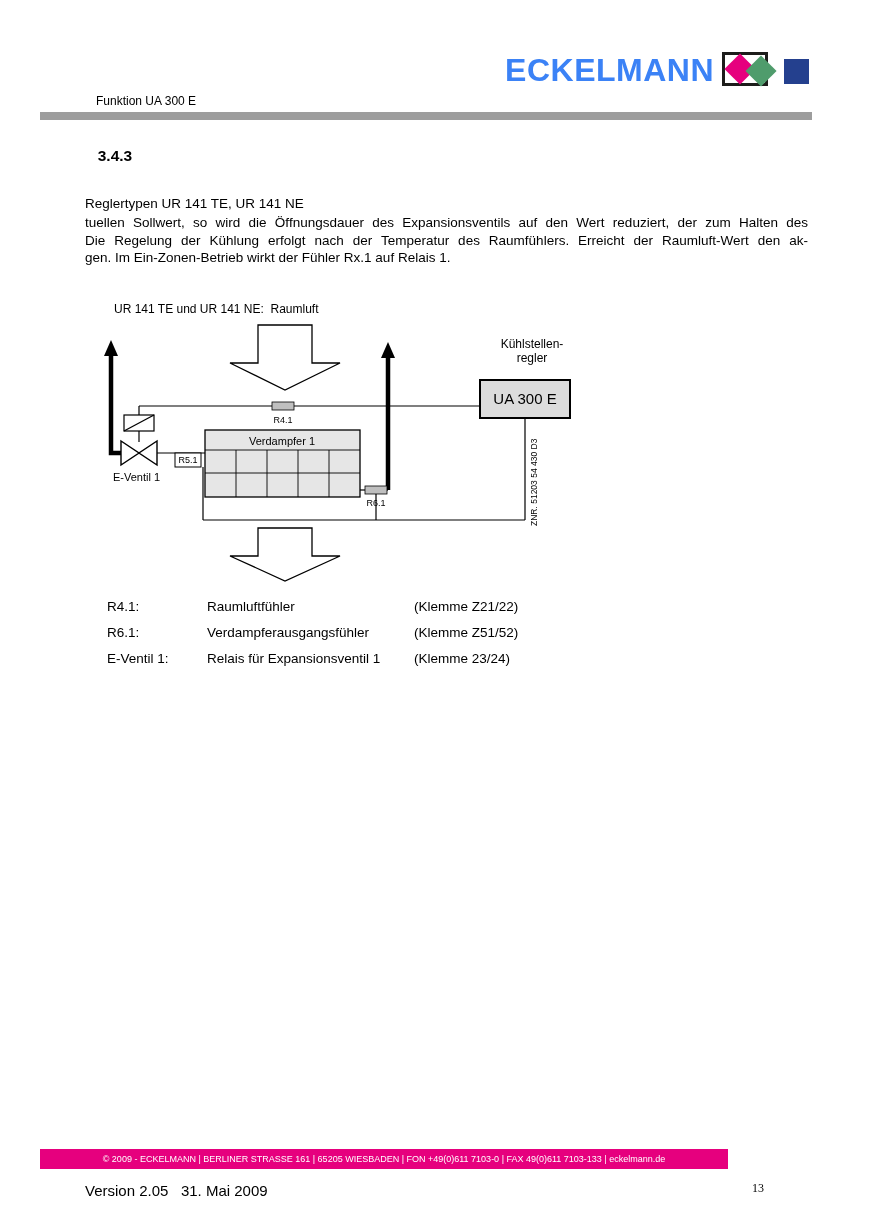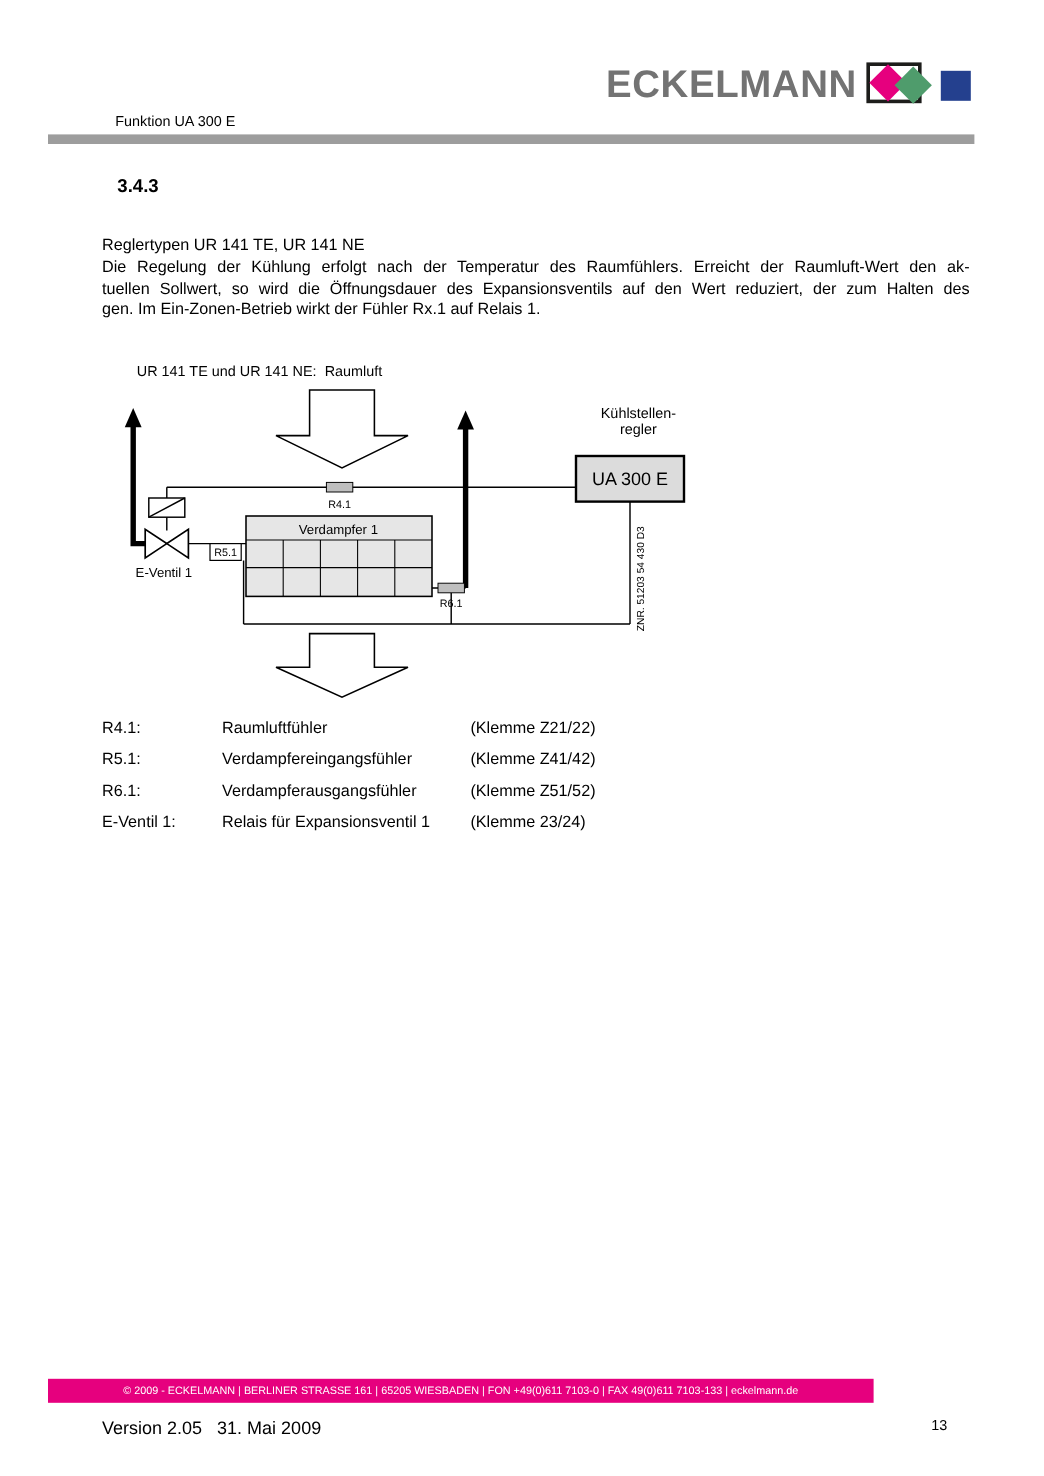--- a/index.html
+++ b/index.html
@@ -8,21 +8,21 @@
     --logo_blue:#24408E;
     --rule_gray:#9D9D9D;
   }
   html,body{margin:0;padding:0;}
   body{
     width:870px;height:1230px;position:relative;background:#fff;overflow:hidden;
     font-family:"Liberation Sans",sans-serif;color:#000;
   }
   
   .logo{position:absolute;top:50px;right:56px;display:flex;align-items:center;}
-  .logo-text{font-size:32px;font-weight:700;color:#737373;margin-right:8px;letter-spacing:0.5px;}
+  .logo-text{font-size:32px;font-weight:700;color:#3b82f6;margin-right:8px;letter-spacing:0.5px;}
   .logo-mark{position:relative;width:92px;height:40px;}
   .lm-box{position:absolute;left:0;top:2px;width:46px;height:34px;border:3px solid #1d1d1b;box-sizing:border-box;}
   .lm-d{position:absolute;width:22px;height:22px;}
   .lm-magenta{left:7px;top:8px;background:var(--brand_magenta);transform:rotate(45deg);}
   .lm-green{left:28px;top:10px;background:var(--logo_green);transform:rotate(45deg);}
   .lm-blue{position:absolute;left:62px;top:9px;width:25px;height:25px;background:var(--logo_blue);}
   
   .doc-header{position:absolute;left:55px;top:94px;font-size:12px;margin-left:41px;}
   .header-rule{position:absolute;left:40px;top:112px;width:772px;height:8px;background:var(--rule_gray);}
   
@@ -32,27 +32,27 @@
   .paragraph{position:absolute;left:85px;top:214px;width:723px;font-size:13.5px;line-height:17.6px;}
   .paragraph .just{text-align:justify;text-align-last:justify;}
   
   .diagram{position:absolute;left:85px;top:300px;width:560px;height:292px;}
   .diagram-caption{position:absolute;left:0;top:2px;font-size:12px;white-space:pre;z-index:2;margin-left:29px;}
   .diagram svg{position:absolute;left:0;top:0;}
   .diagram svg text{font-family:"Liberation Sans",sans-serif;fill:#000;}
   
   .legend{position:absolute;left:85px;top:599px;font-size:13.5px;}
   .legend-row{display:flex;margin-bottom:11px;}
-  .lg-code{width:100px;}
+  .lg-code{width:100px;margin-left:22px;}
   .lg-desc{width:207px;}
   
   .footer-bar{position:absolute;left:40px;top:1149px;width:688px;height:20px;background:var(--brand_magenta);
     color:#fff;font-size:9px;display:flex;align-items:center;justify-content:center;}
   .version{position:absolute;left:85px;top:1182px;font-size:15px;white-space:pre;}
-  .page-number{position:absolute;left:776px;top:1181px;font-size:12px;}
+  .page-number{position:absolute;left:752px;top:1181px;font-size:12px;font-family:Liberation Serif, serif;}
 </style>
 </head>
 <body>
 
 <div class="logo">
   <span class="logo-text">ECKELMANN</span>
   <span class="logo-mark">
     <span class="lm-box"></span>
     <span class="lm-d lm-magenta"></span>
     <span class="lm-d lm-green"></span>
@@ -62,22 +62,22 @@
 
 <div class="doc-header">Funktion UA 300 E</div>
 <div class="header-rule"></div>
 
 <div class="section-heading">
   <span class="section-number">3.4.3</span>
 </div>
 
 <div class="subtitle">Reglertypen UR 141 TE, UR 141 NE</div>
 <div class="paragraph">
+  <div class="just">tuellen Sollwert, so wird die Öffnungsdauer des Expansionsventils auf den Wert reduziert, der zum Halten des</div>
   <div class="just">Die Regelung der Kühlung erfolgt nach der Temperatur des Raumfühlers. Erreicht der Raumluft-Wert den ak-</div>
-  <div class="just">tuellen Sollwert, so wird die Öffnungsdauer des Expansionsventils auf den Wert reduziert, der zum Halten des</div>
   <div>gen. Im Ein-Zonen-Betrieb wirkt der Fühler Rx.1 auf Relais 1.</div>
 </div>
 
 <div class="diagram">
   <div class="diagram-caption">UR 141 TE und UR 141 NE:  Raumluft</div>
   <svg width="560" height="292" viewBox="0 0 560 292">
 
     <path d="M54,106 H395" stroke="#000" stroke-width="1.2" fill="none"></path>
     <path d="M54,106 V115 M54,131 V142" stroke="#000" stroke-width="1.2" fill="none"></path>
     <path d="M440,118 V220 M440,220 H118 M118,220 V167 M291,194 V220" stroke="#000" stroke-width="1.2" fill="none"></path>
@@ -119,25 +119,20 @@
   </svg>
 </div>
 
 <div class="legend">
   <div class="legend-row">
     <span class="lg-code">R4.1:</span>
     <span class="lg-desc">Raumluftfühler</span>
     <span class="lg-klemme">(Klemme Z21/22)</span>
   </div>
   <div class="legend-row">
-    <span class="lg-code">R5.1:</span>
-    <span class="lg-desc">Verdampfereingangsfühler</span>
-    <span class="lg-klemme">(Klemme Z41/42)</span>
-  </div>
-  <div class="legend-row">
     <span class="lg-code">R6.1:</span>
     <span class="lg-desc">Verdampferausgangsfühler</span>
     <span class="lg-klemme">(Klemme Z51/52)</span>
   </div>
   <div class="legend-row">
     <span class="lg-code">E-Ventil 1:</span>
     <span class="lg-desc">Relais für Expansionsventil 1</span>
     <span class="lg-klemme">(Klemme 23/24)</span>
   </div>
 </div>

